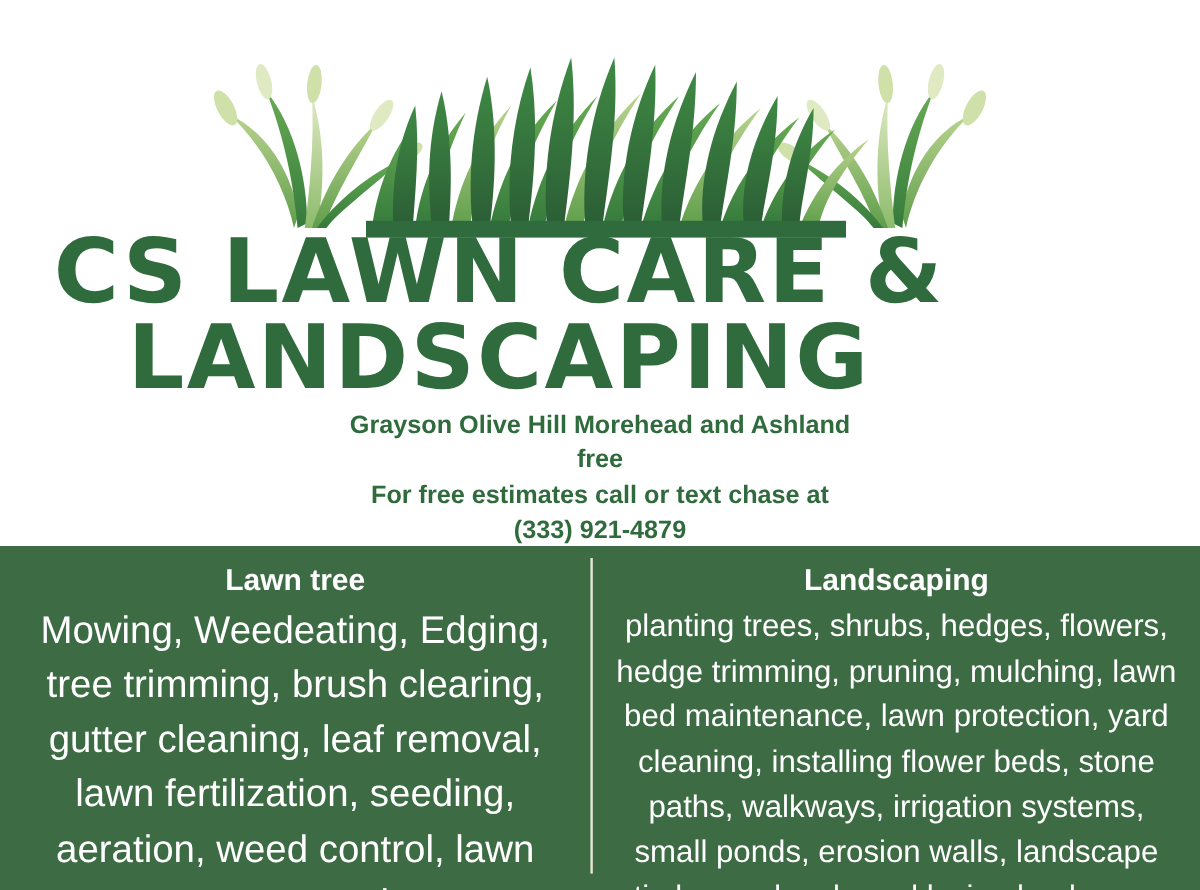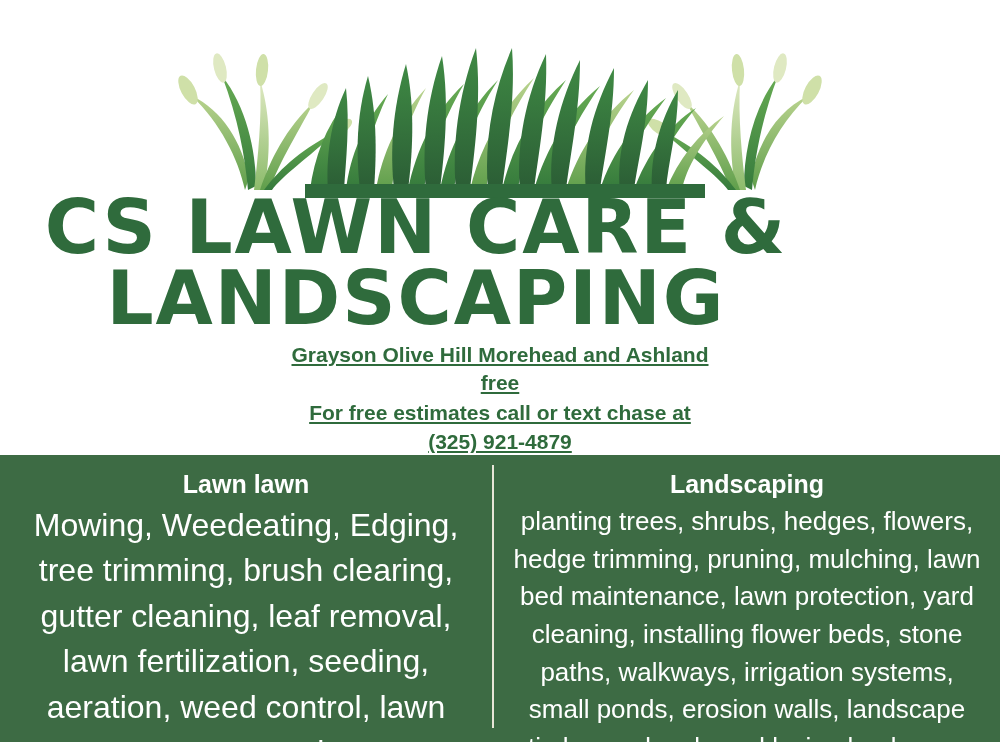--- a/index.html
+++ b/index.html
@@ -59,21 +59,20 @@
   }
 
   
   .sub-block {
     position: absolute;
     left: 0;
     top: 340px;
     width: 1000px;
     text-align: center;
     color: #2f6b3c;
-    text-decoration: underline;
   }
   .sub-line {
     font-size: 21px;
     font-weight: bold;
     line-height: 1.42;
   }
   .sub-line.area {
     margin-top: -2px;
   }
   .sub-line.contact {
@@ -209,26 +208,26 @@
 
   <div class="title-block">
     <div class="title-line title-line-1">CS LAWN CARE &amp;</div>
     <div class="title-line title-line-2">LANDSCAPING</div>
   </div>
 
   <div class="sub-block">
     <div class="sub-line">Grayson Olive Hill Morehead and Ashland</div>
     <div class="sub-line area">free</div>
     <div class="sub-line contact">For free estimates call or text chase at</div>
-    <div class="sub-line phone">(325) 921-4879</div>
+    <div class="sub-line phone">(333) 921-4879</div>
   </div>
 
   <div class="panel">
     <div class="col col-left">
-      <div class="col-heading">Lawn lawn</div>
+      <div class="col-heading">Lawn tree</div>
       <div class="col-body">Mowing, Weedeating, Edging, tree trimming, brush clearing, gutter cleaning, leaf removal, lawn fertilization, seeding, aeration, weed control, lawn pest control.</div>
     </div>
     <div class="divider"></div>
     <div class="col col-right">
       <div class="col-heading">Landscaping</div>
       <div class="col-body">planting trees, shrubs, hedges, flowers, hedge trimming, pruning, mulching, lawn bed maintenance, lawn protection, yard cleaning, installing flower beds, stone paths, walkways, irrigation systems, small ponds, erosion walls, landscape timber and rock, and laying landscape gravel.</div>
     </div>
   </div>
 
 </div>

